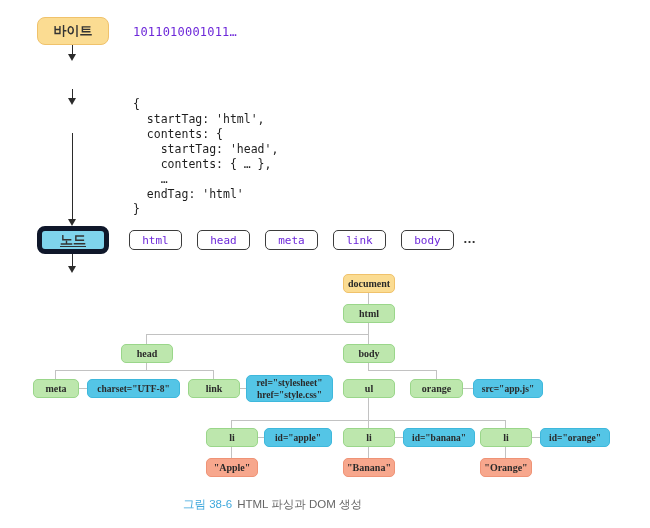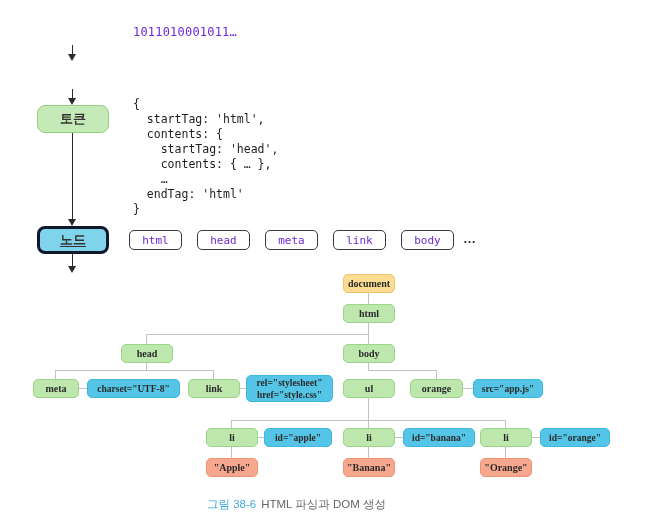--- a/index.html
+++ b/index.html
@@ -5,21 +5,21 @@
   html,body{margin:0;padding:0;background:#ffffff;}
   #stage{position:relative;width:650px;height:528px;background:#ffffff;overflow:hidden;
          font-family:"Liberation Sans","DejaVu Sans",sans-serif;}
 
   
   .pbox{position:absolute;left:37px;width:72px;height:28px;border-radius:8px;
         display:flex;align-items:center;justify-content:center;
         font-size:13px;font-weight:bold;color:#333;box-sizing:border-box;}
   .pbox.yellow{background:#fbdc92;border:1px solid #f0c26b;}
   .pbox.green{background:#c6eab7;border:1px solid #93d181;}
-  .pbox.cyan{background:#7fd4ec;border:3px solid #0f172a;}
+  .pbox.cyan{background:#7fd4ec;border:5px solid #0f172a;}
   .pbox .ul{text-decoration:underline;text-underline-offset:2px;}
 
   .aline{position:absolute;left:72px;width:1px;background:#2b2b2b;}
   .ahead{position:absolute;left:68px;width:0;height:0;
          border-left:4.5px solid transparent;border-right:4.5px solid transparent;
          border-top:7px solid #2b2b2b;}
 
   
   .mono{font-family:"DejaVu Sans Mono","Liberation Mono",monospace;color:#6d28d9;}
   .stream{position:absolute;left:133px;font-size:12px;letter-spacing:0.2px;}
@@ -41,30 +41,30 @@
   .tbox.blue{background:#54c5e6;border:1px solid #3eb8dc;font-size:9.5px;}
   .tbox.salmon{background:#f7a78d;border:1px solid #ef9376;}
   .tbox.tall{height:27px;line-height:12px;}
 
   .ln{position:absolute;background:#c2c2c2;}
   .ln.v{width:1px;}
   .ln.h{height:1px;}
 
   
   #caption{position:absolute;top:497px;left:0;width:545px;text-align:center;
-           font-size:11.5px;color:#666;padding-left:24px;}
+           font-size:11.5px;color:#666;}
   #caption .num{color:#3fa8dc;margin-right:5px;}
 </style>
 </head>
 <body>
 
 <div id="stage">
 
-  <div class="pbox green" style="top:105px">
-      <span>토큰</span>
+  <div class="pbox yellow" style="top:17px">
+      <span>바이트</span>
     </div>
   <div class="pbox cyan" style="top:226px">
       <span class="ul">노드</span>
     </div>
 
   <div class="aline" style="top:45px;height:10px"></div>
   <div class="ahead" style="top:54px"></div>
   <div class="aline" style="top:89px;height:10px"></div>
   <div class="ahead" style="top:98px"></div>
   <div class="aline" style="top:133px;height:86px"></div>

